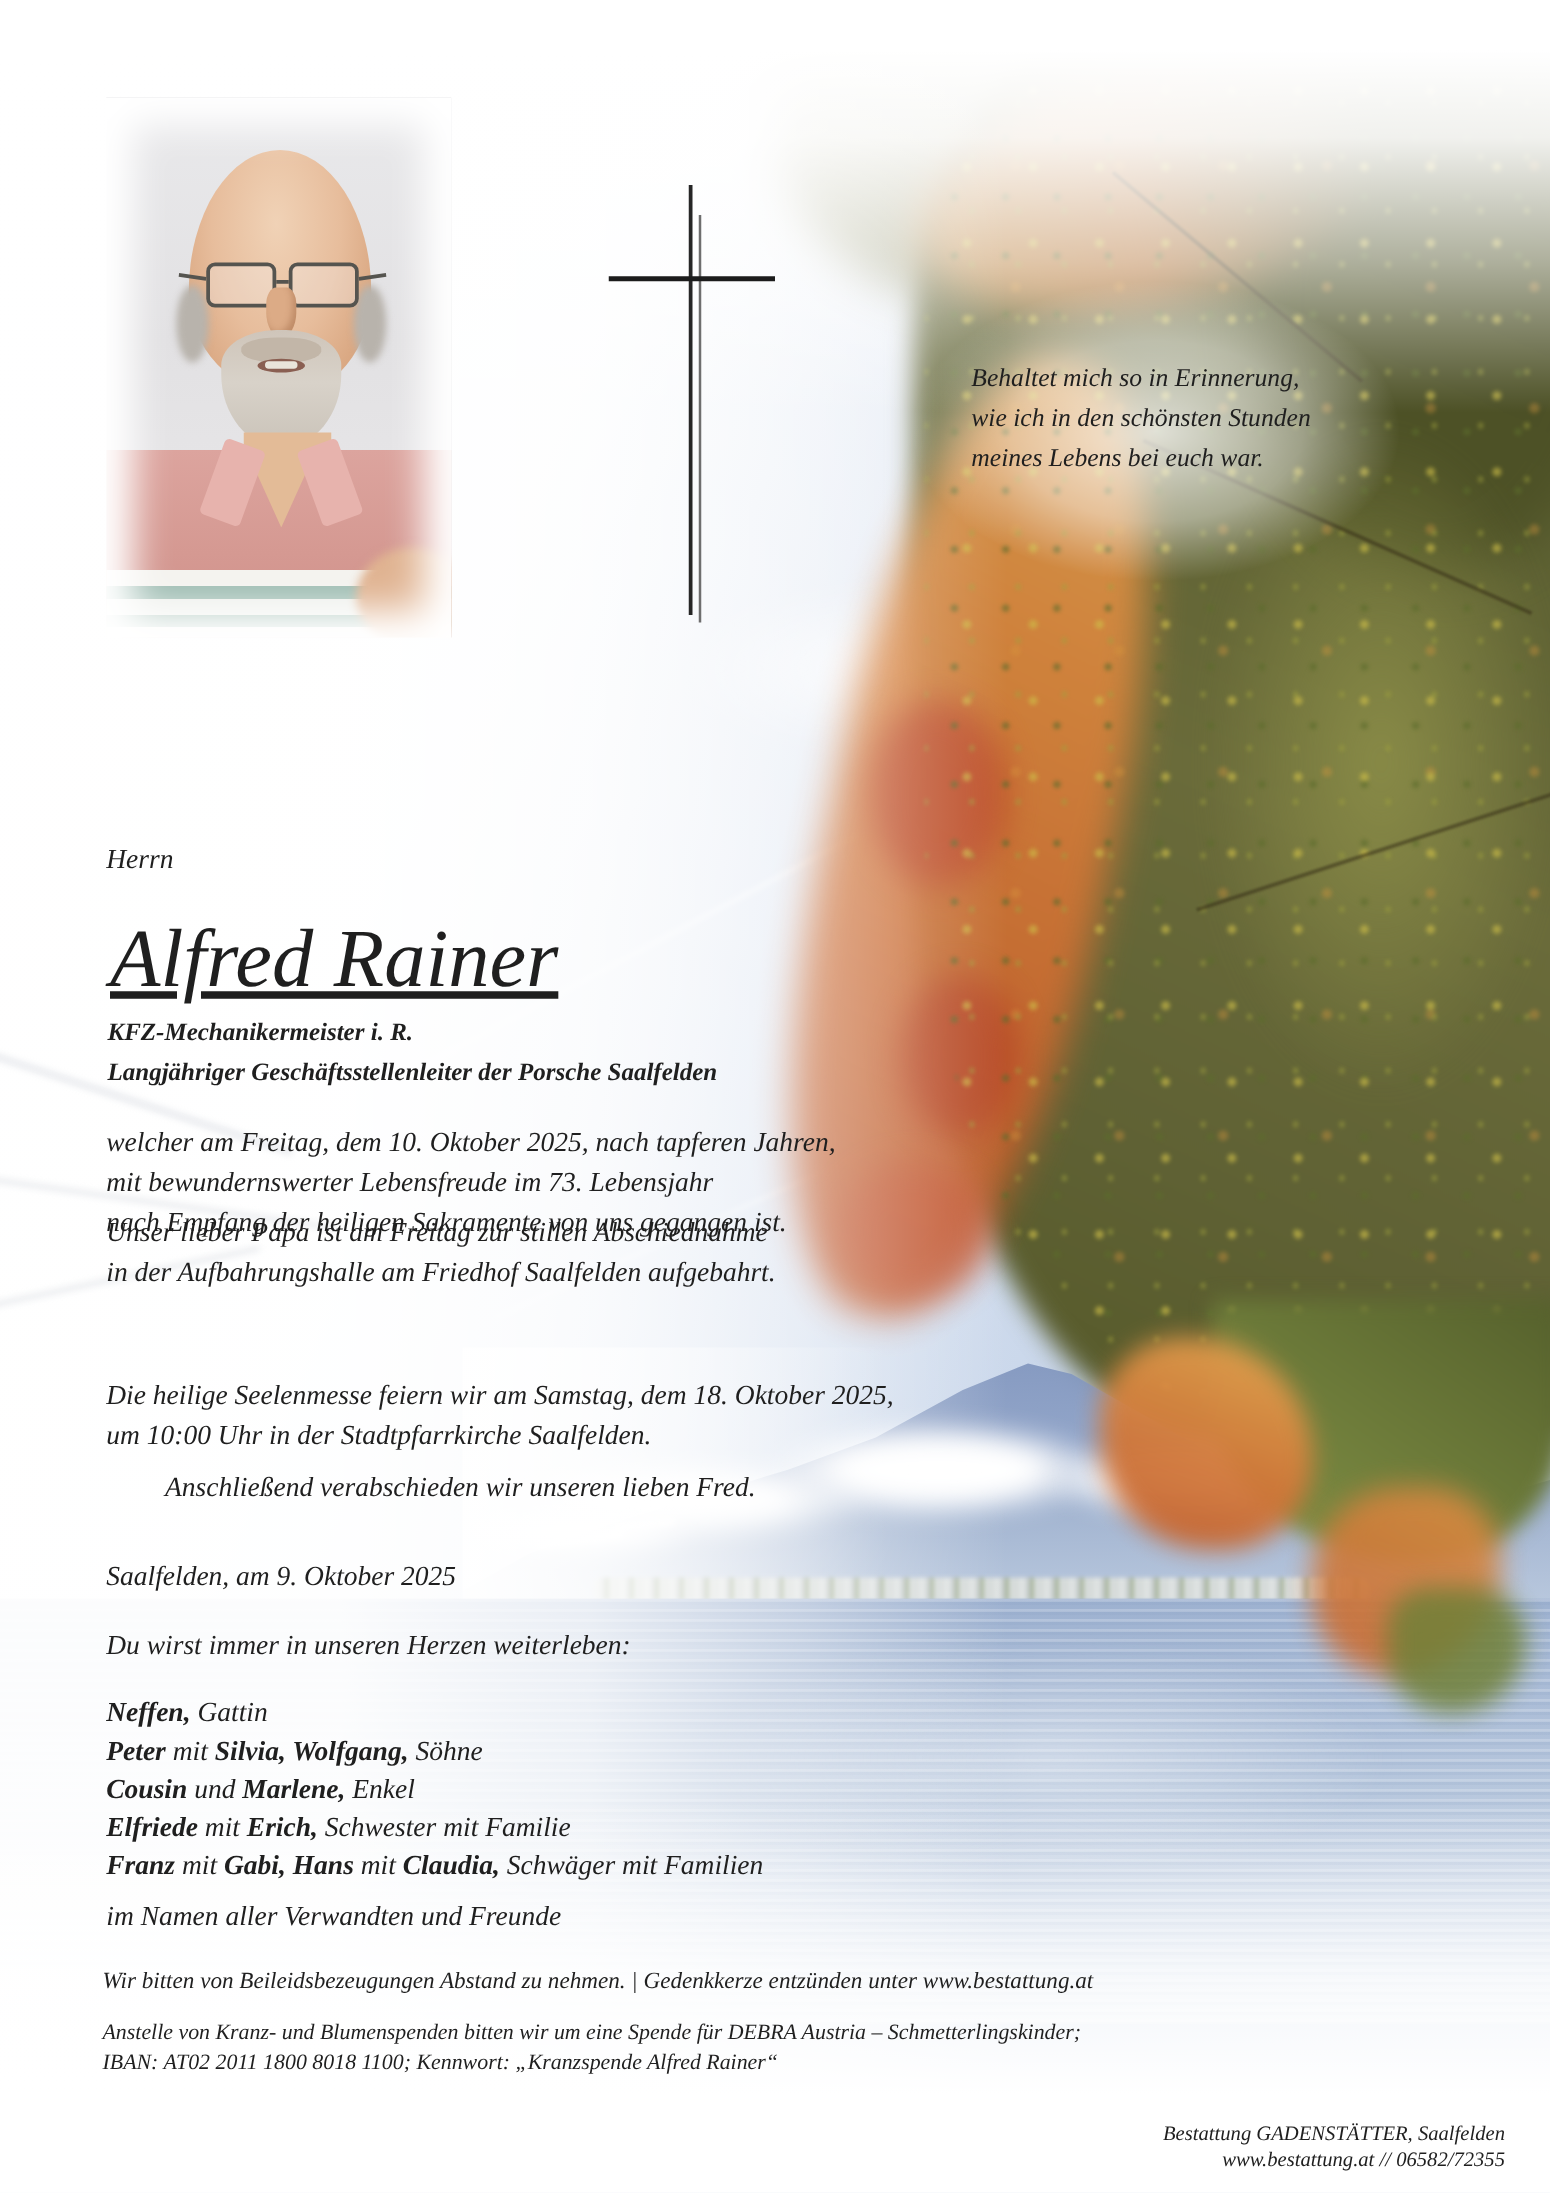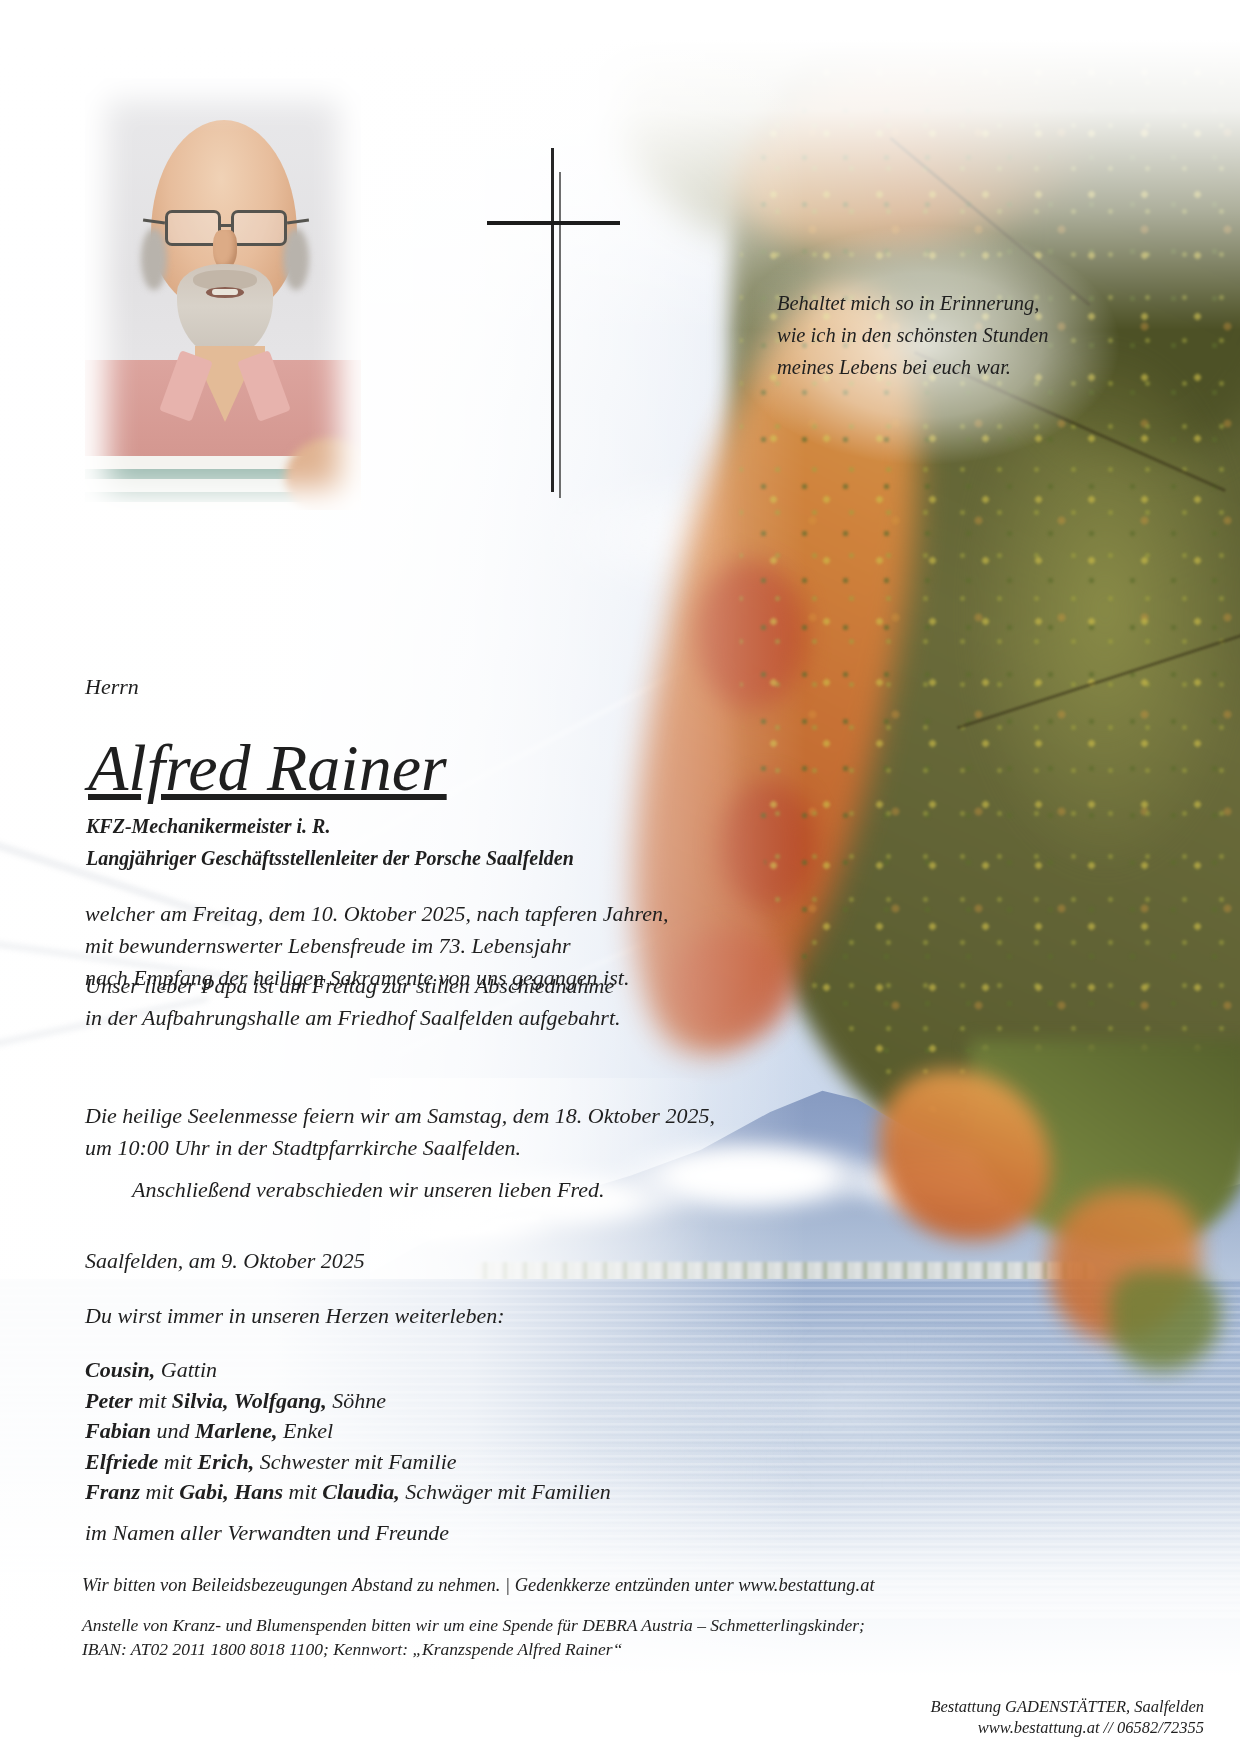--- a/index.html
+++ b/index.html
@@ -251,23 +251,23 @@
   <div class="txt herrn">Herrn</div>
   <div class="txt name">Alfred Rainer</div>
   <div class="txt titles">KFZ-Mechanikermeister i. R.<br>Langjähriger Geschäftsstellenleiter der Porsche Saalfelden</div>
   <div class="txt body para1">welcher am Freitag, dem 10. Oktober 2025, nach tapferen Jahren,<br>mit bewundernswerter Lebensfreude im 73. Lebensjahr<br>nach Empfang der heiligen Sakramente von uns gegangen ist.</div>
   <div class="txt body para2">Unser lieber Papa ist am Freitag zur stillen Abschiednahme<br>in der Aufbahrungshalle am Friedhof Saalfelden aufgebahrt.</div>
   <div class="txt body para3">Die heilige Seelenmesse feiern wir am Samstag, dem 18. Oktober 2025,<br>um 10:00 Uhr in der Stadtpfarrkirche Saalfelden.</div>
   <div class="txt farewell">Anschließend verabschieden wir unseren lieben Fred.</div>
   <div class="txt dateline">Saalfelden, am 9. Oktober 2025</div>
   <div class="txt remembrance">Du wirst immer in unseren Herzen weiterleben:</div>
   <div class="txt family">
-      <div class="family-line"><span class="seg bold">Cousin,</span><span class="seg"> Gattin</span></div>
+      <div class="family-line"><span class="seg bold">Neffen,</span><span class="seg"> Gattin</span></div>
       <div class="family-line"><span class="seg bold">Peter</span><span class="seg"> mit </span><span class="seg bold">Silvia, Wolfgang,</span><span class="seg"> Söhne</span></div>
-      <div class="family-line"><span class="seg bold">Fabian</span><span class="seg"> und </span><span class="seg bold">Marlene,</span><span class="seg"> Enkel</span></div>
+      <div class="family-line"><span class="seg bold">Cousin</span><span class="seg"> und </span><span class="seg bold">Marlene,</span><span class="seg"> Enkel</span></div>
       <div class="family-line"><span class="seg bold">Elfriede</span><span class="seg"> mit </span><span class="seg bold">Erich,</span><span class="seg"> Schwester mit Familie</span></div>
       <div class="family-line"><span class="seg bold">Franz</span><span class="seg"> mit </span><span class="seg bold">Gabi, Hans</span><span class="seg"> mit </span><span class="seg bold">Claudia,</span><span class="seg"> Schwäger mit Familien</span></div>
     </div>
   <div class="txt closing">im Namen aller Verwandten und Freunde</div>
   <div class="txt note">Wir bitten von Beileidsbezeugungen Abstand zu nehmen. | Gedenkkerze entzünden unter www.bestattung.at</div>
   <div class="txt donation">Anstelle von Kranz- und Blumenspenden bitten wir um eine Spende für DEBRA Austria – Schmetterlingskinder;<br>IBAN: AT02 2011 1800 8018 1100; Kennwort: „Kranzspende Alfred Rainer“</div>
   <div class="txt footer">Bestattung GADENSTÄTTER, Saalfelden<br>www.bestattung.at // 06582/72355</div>
 
 </div>
 

